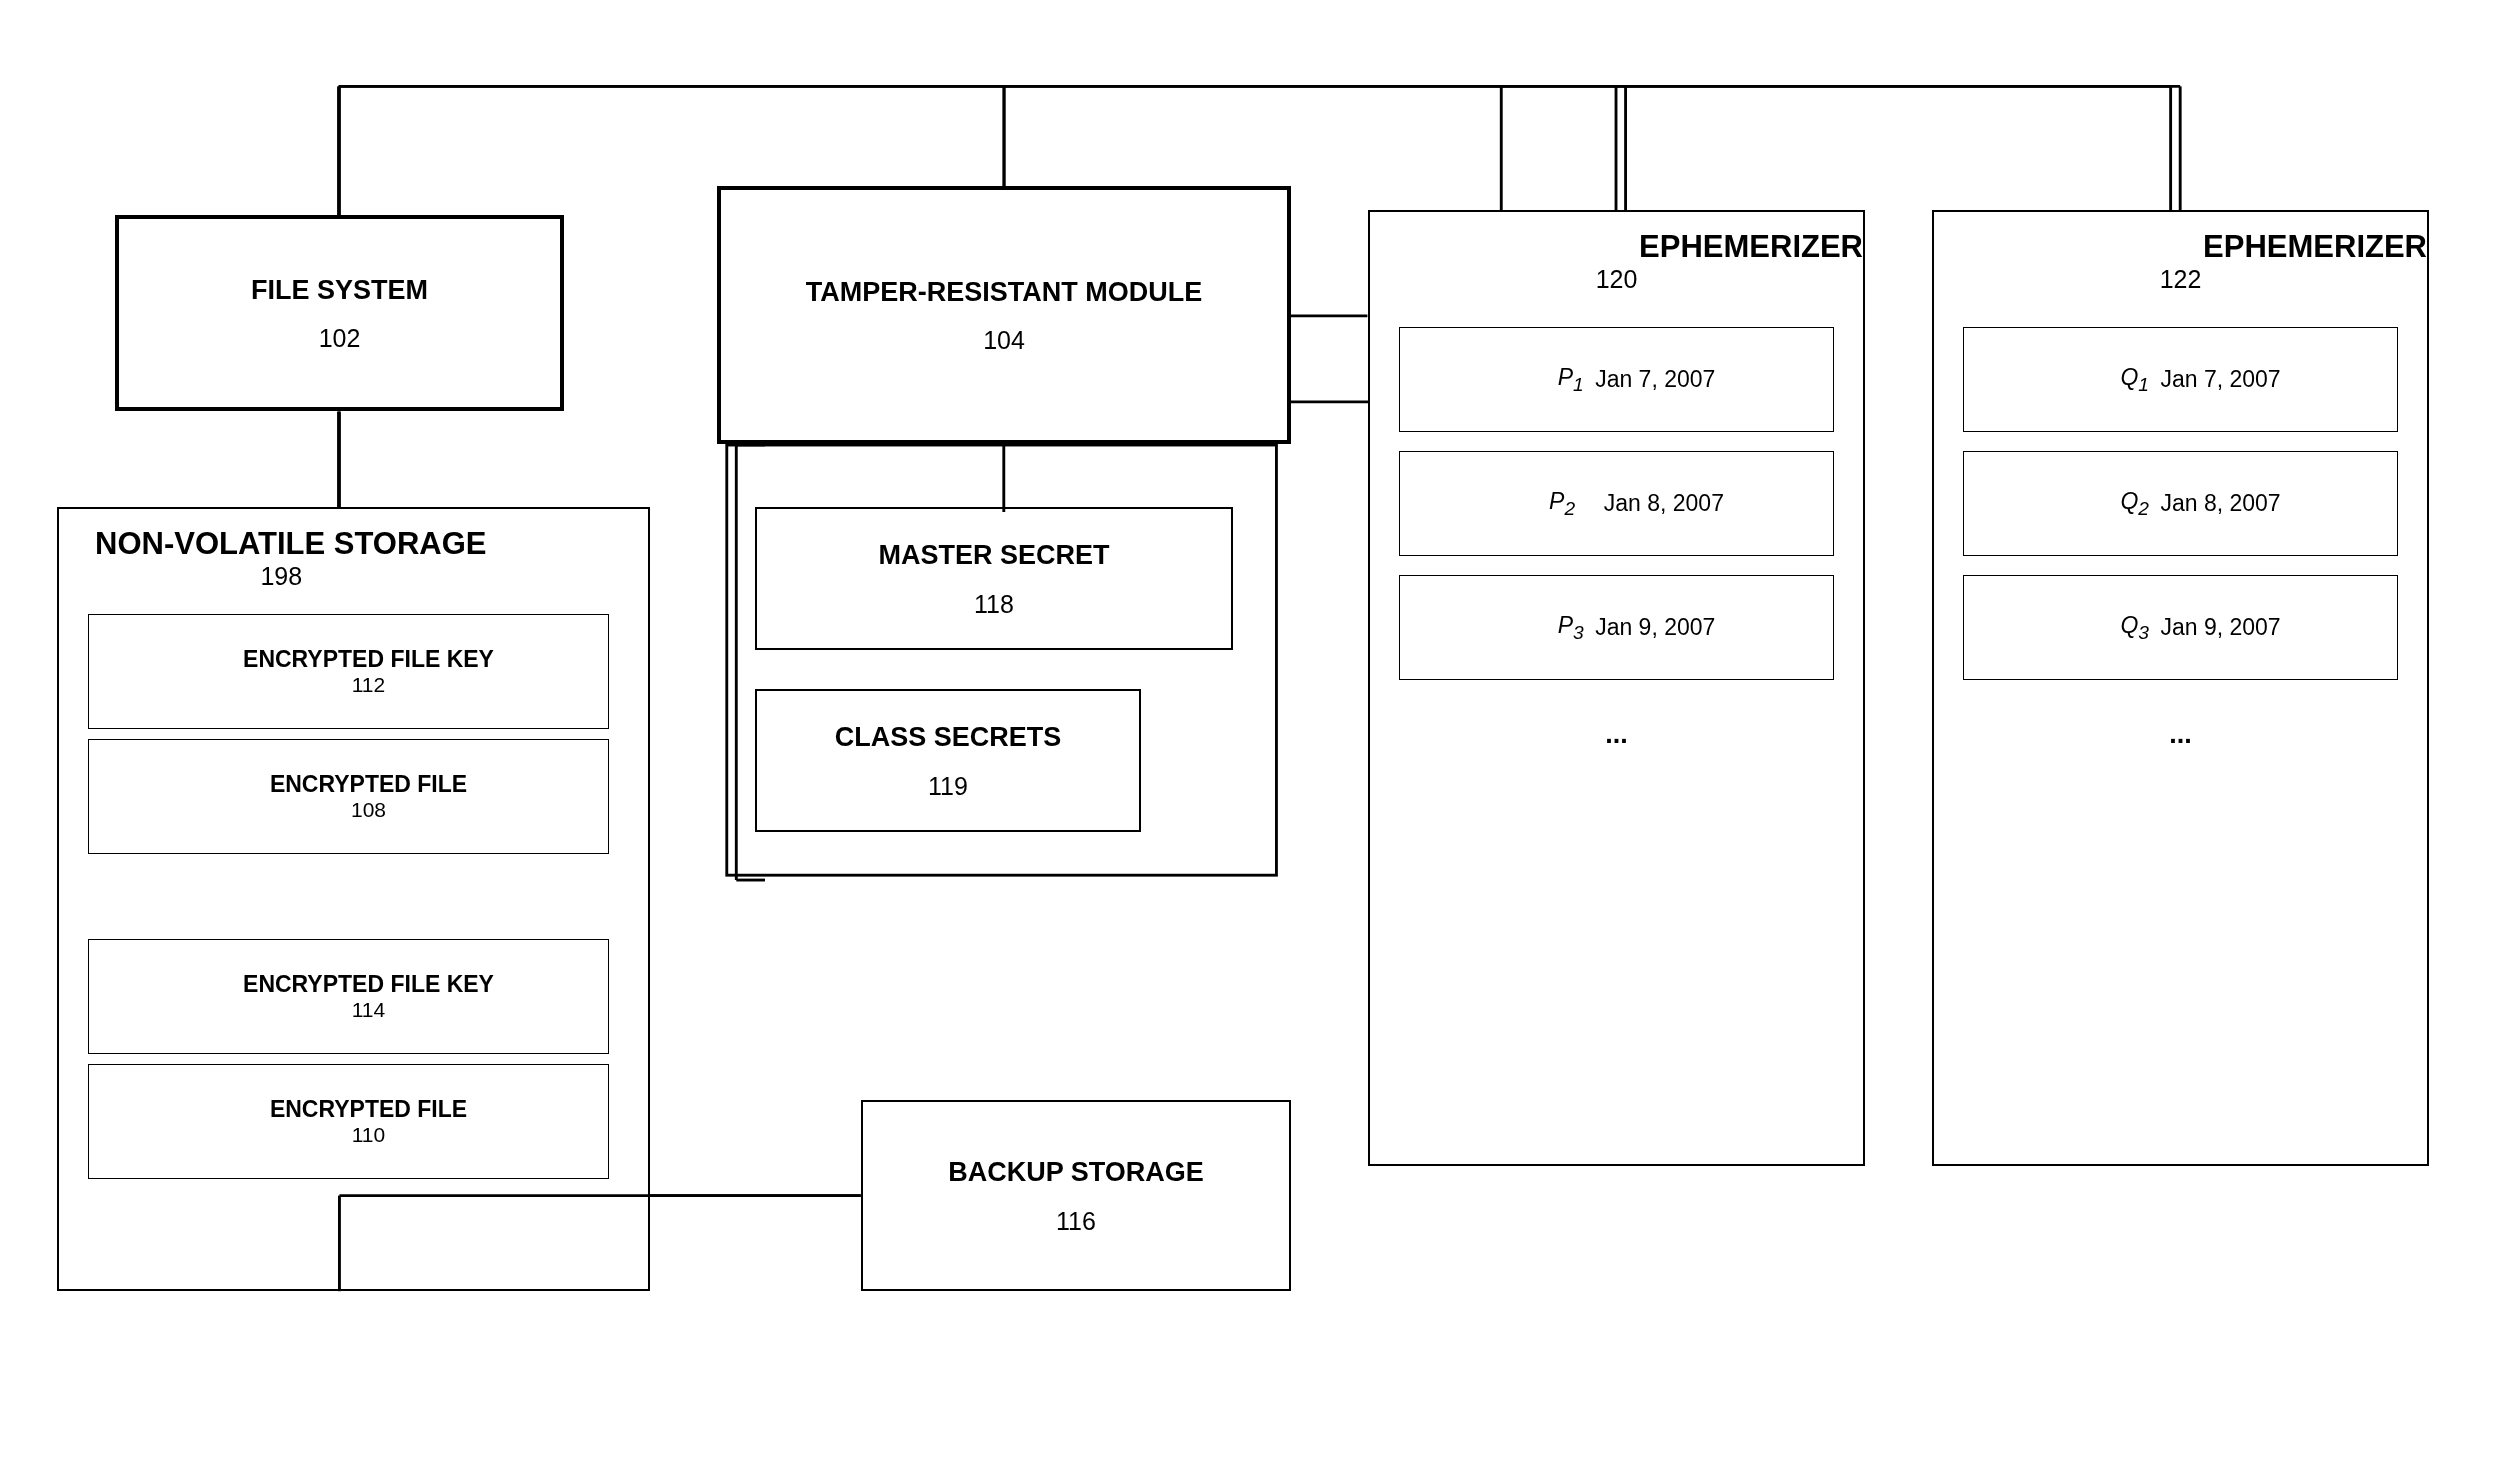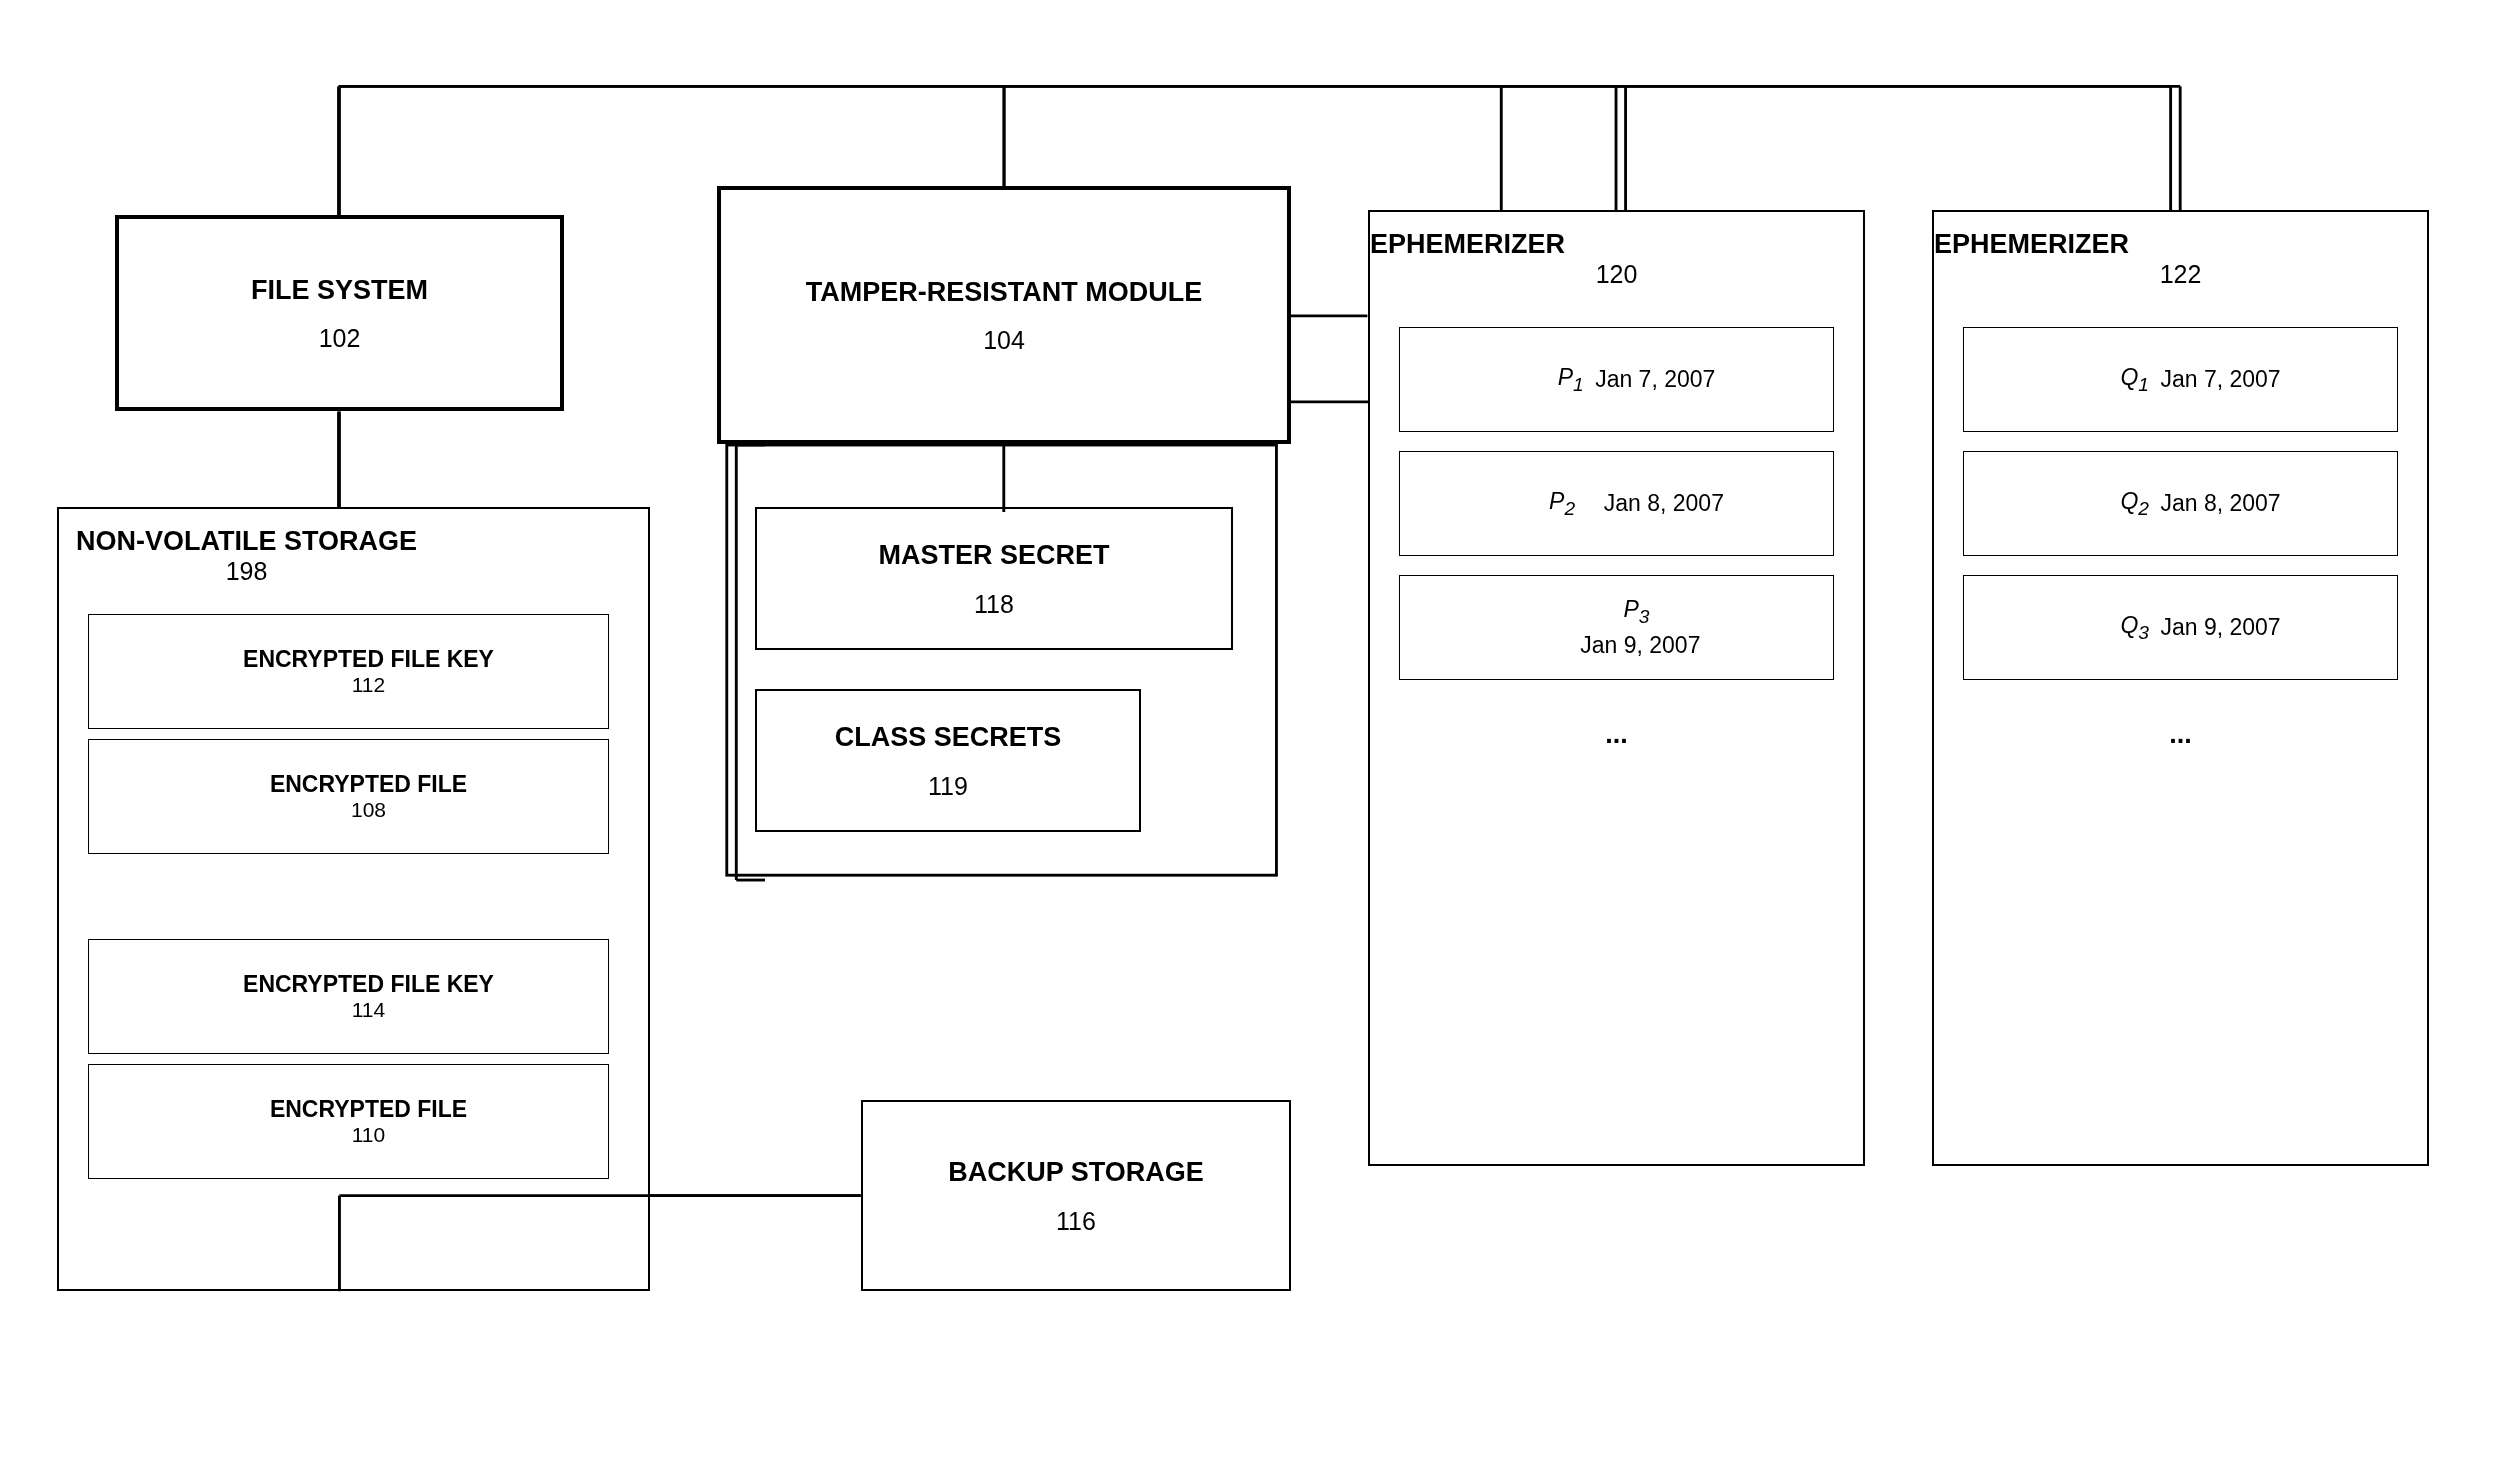--- a/index.html
+++ b/index.html
@@ -39,23 +39,24 @@
     }
     .box-thick {
       border: 4.8px solid #000;
     }
     .container-box {
       position: absolute;
       border: 2.9px solid #000;
       background: #fff;
     }
     .container-label {
-      font-size: 27px;
-      font-weight: bold;
-      text-align: left;
+      font-size: 31px;
+      font-weight: bold;
+      text-align: right;
+      margin-left: 19px;
     }
     .container-num {
       font-size: 25px;
       text-align: center;
     }
     
     .lines-svg {
       position: absolute;
       top: 0;
       left: 0;
@@ -189,21 +190,21 @@
       <span style="font-size:23px; margin-left:7.7px;">Jan 7, 2007</span>
     </div>
 
     <div class="inner-box" style="left:29px; top:239px; width:435px; height:105px; flex-direction:row; gap:21px;">
       <span class="italic">
         <i>P</i><sub>2</sub>
       </span>
       <span style="font-size:23px; margin-left:7.7px;">Jan 8, 2007</span>
     </div>
 
-    <div class="inner-box" style="left:29px; top:363px; width:435px; height:105px; flex-direction:column; gap:3.8px;">
+    <div class="inner-box" style="left:29px; top:363px; width:435px; height:105px; flex-direction:row; gap:3.8px;">
       <span class="italic">
         <i>P</i><sub>3</sub>
       </span>
       <span style="font-size:23px; margin-left:7.7px;">Jan 9, 2007</span>
     </div>
 
     <div class="ellipsis" style="top:507px; left:0; right:0;">...</div>
   </div>
 
   <div class="container-box" style="left:1932px; top:210px; width:497px; height:956px;">

